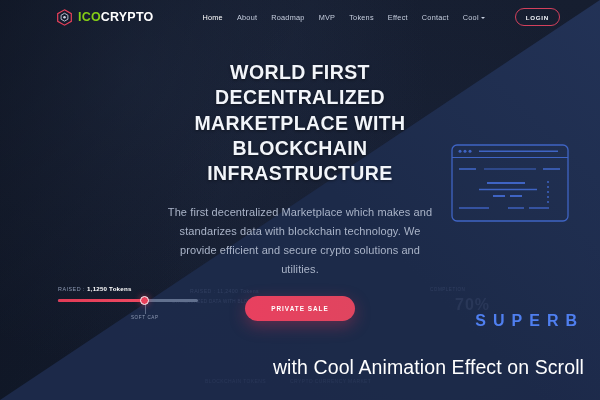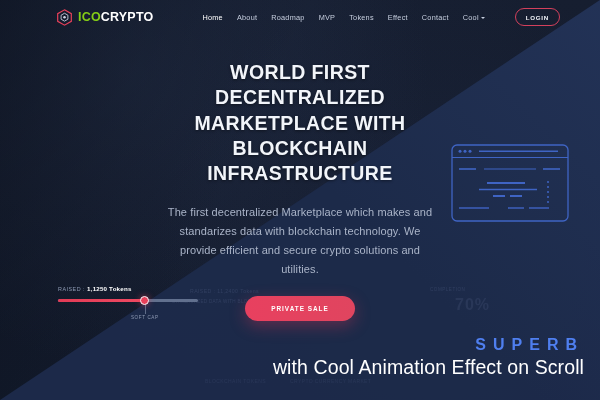--- a/index.html
+++ b/index.html
@@ -134,21 +134,21 @@
   .g3 { left:430px; top:287px; font-size:4.6px; letter-spacing:.5px; }
   .g4 { left:455px; top:296px; font-size:16px; font-weight:bold; letter-spacing:1px; opacity:.30; }
   .g5 { left:300px; top:300px; font-size:5px; letter-spacing:.4px; opacity:.35;}
   .g6 { left:205px; top:378px; font-size:5px; letter-spacing:.4px; opacity:.30; }
   .g7 { left:290px; top:378px; font-size:5px; letter-spacing:.4px; opacity:.30; }
 
   
   .promo { position:absolute; right:16px; bottom:18px; text-align:right; z-index:60; }
   .promo-kicker {
     font-size:16px; font-weight:bold; color:#4f7ff0; letter-spacing:7px;
-    line-height:1; margin-bottom:1px;
+    line-height:1; margin-bottom:25px;
   }
   .promo-line {
     font-size:19.5px; color:#ffffff; line-height:1.42; letter-spacing:.1px;
     white-space:nowrap;
   }
 </style>
 </head>
 <body>
 
 <div id="stage">

